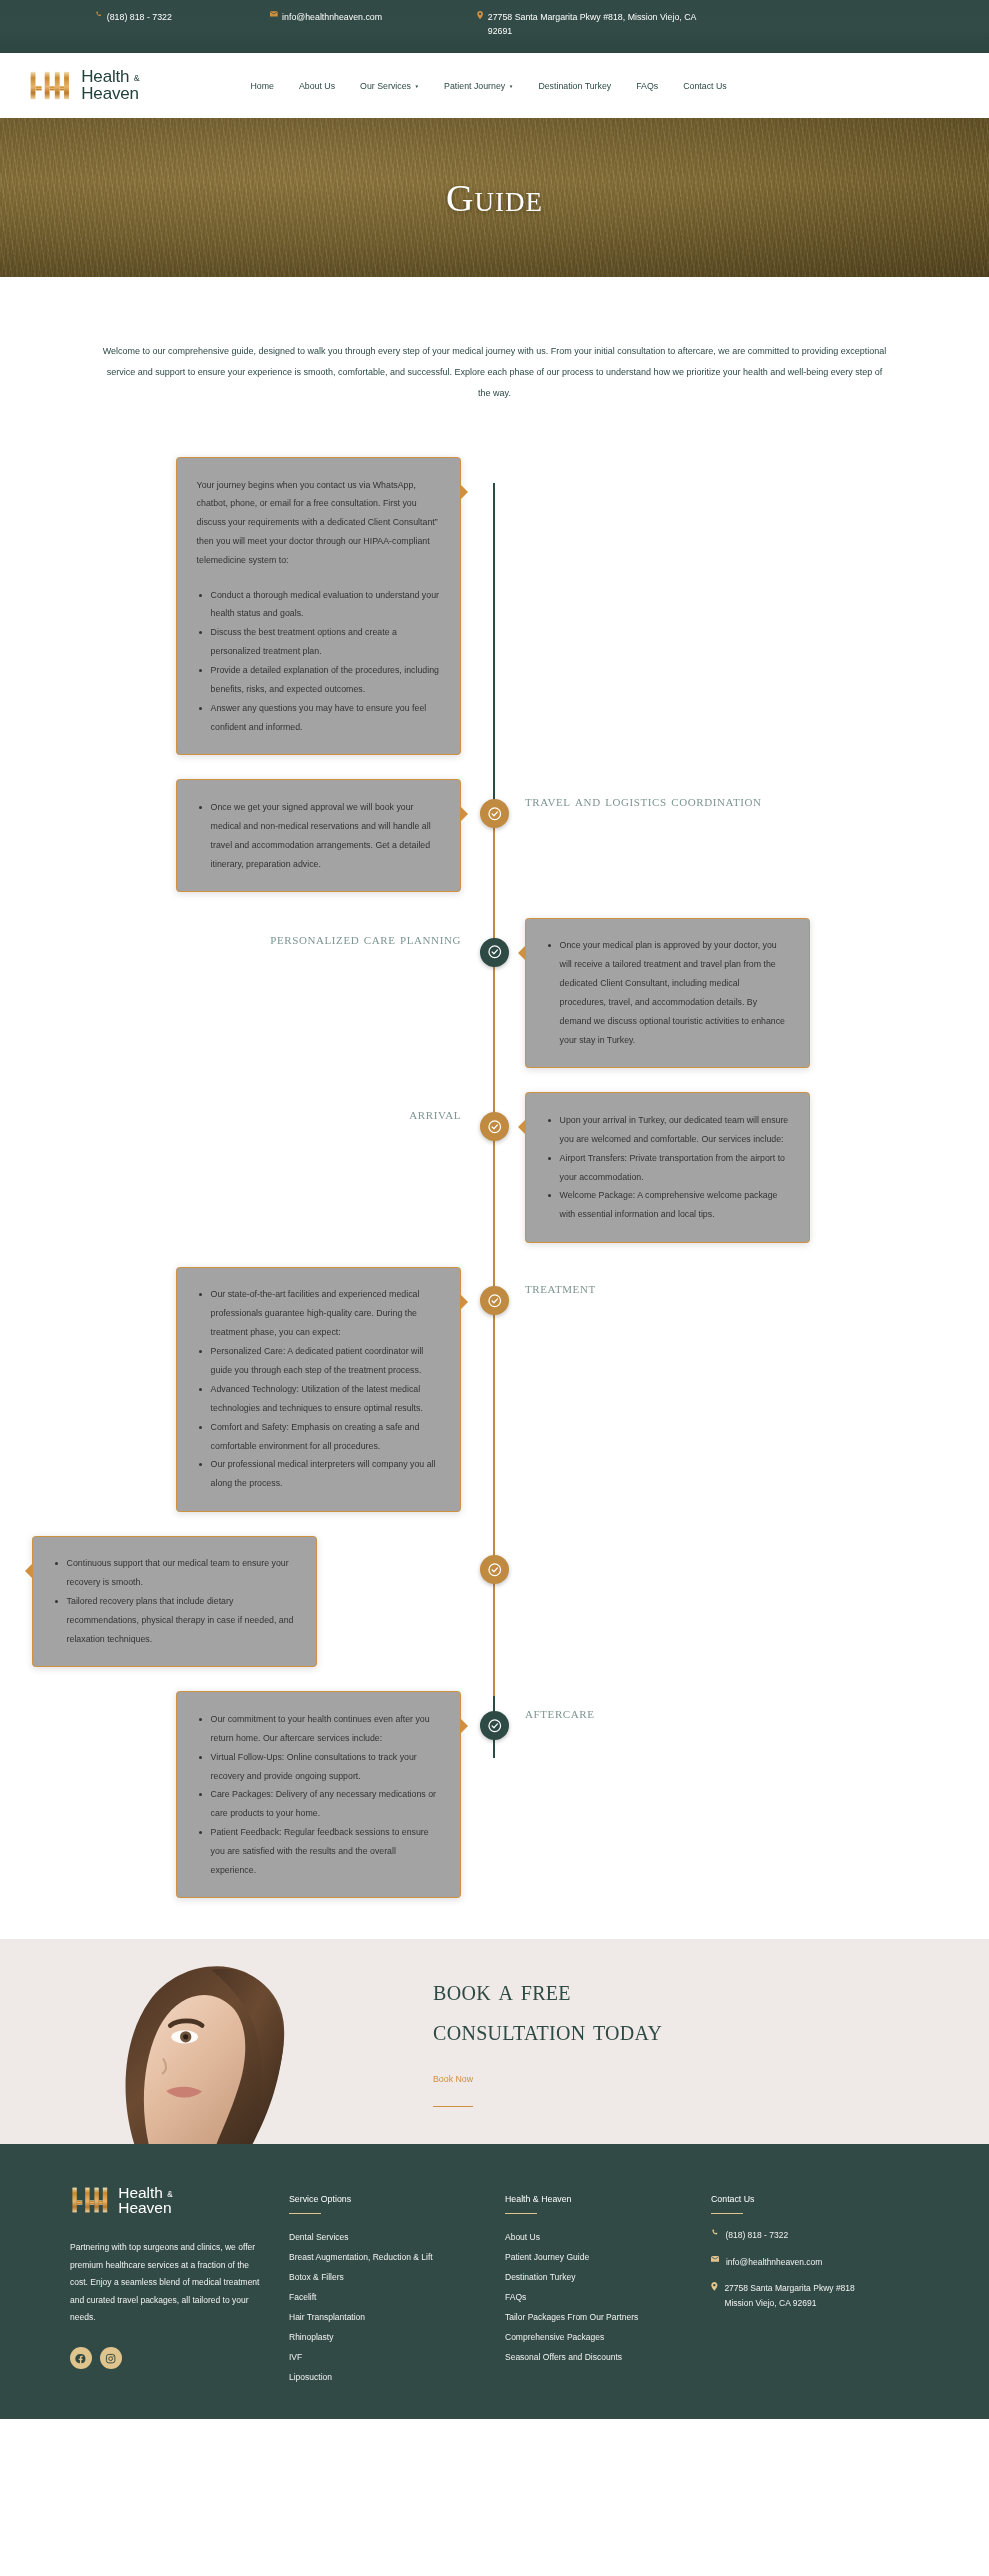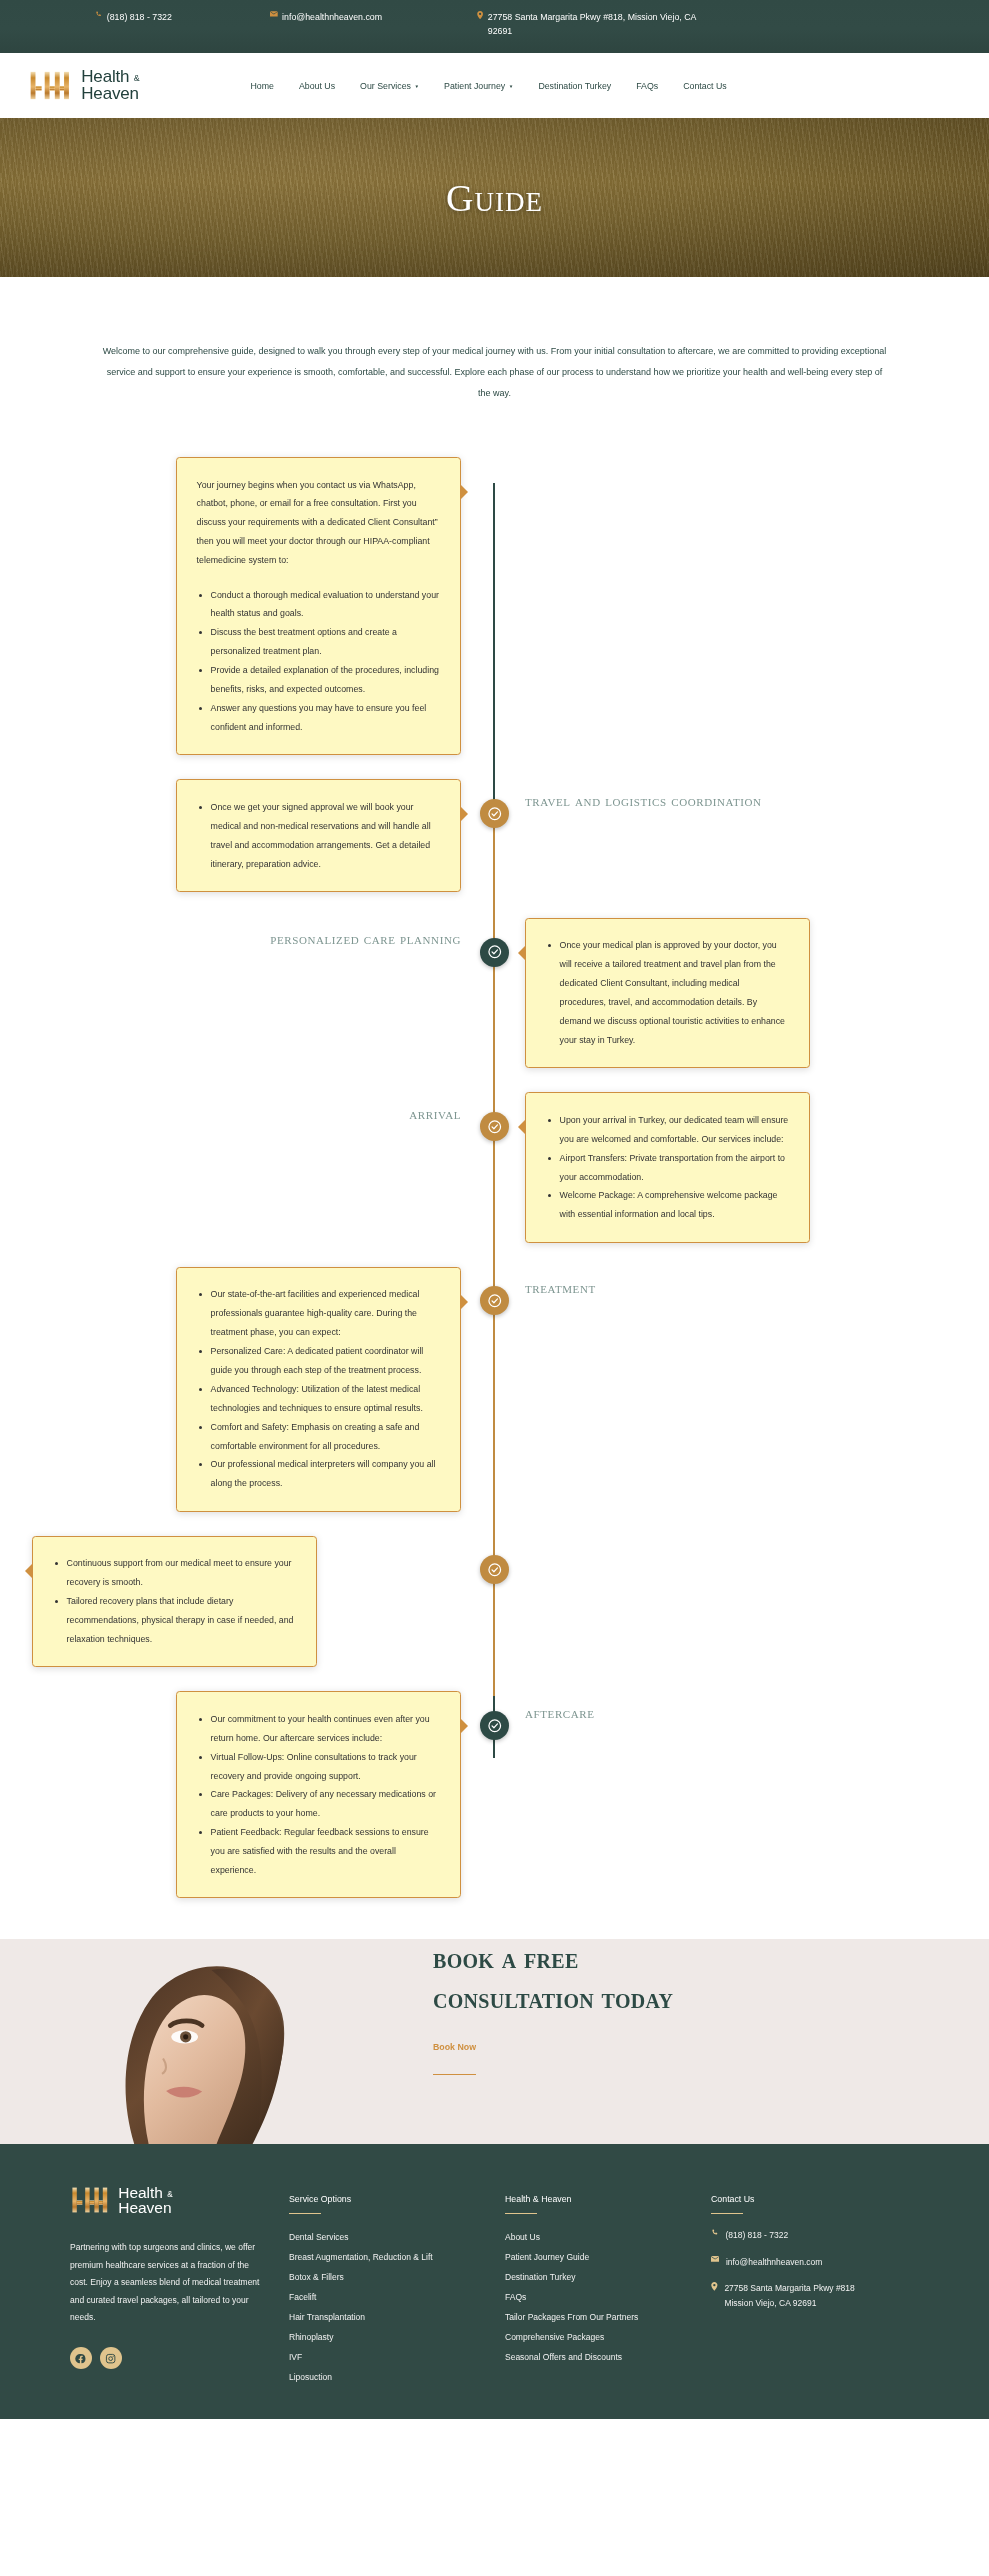--- a/index.html
+++ b/index.html
@@ -128,21 +128,21 @@
     display: flex;
     align-items: flex-start;
     min-height: 10.3px;
   }
   .side-left  { width: 493px; display:flex; justify-content:flex-end; padding-right: 32px; }
   .side-right { width: 496px; display:flex; justify-content:flex-start; padding-left: 32px; }
 
   .card {
     position: relative;
     width: 285px;
-    background: #fef9c3;
+    background: #a3a3a3;
     border: 0.5px solid #cf9040;
     border-radius: 3.6px;
     box-shadow: 0 1.5px 7.2px rgba(0,0,0,.13);
     padding: 17.5px 20.6px 17.5px 19.6px;
   }
   .card p { font-size: 8.8px; line-height: 2.15; color: #333333; }
   .card ul { padding-left: 14px; }
   .card li { font-size: 8.8px; line-height: 2.15; color: #333333; margin-bottom: 0; }
   .card .gap { height: 15.5px; }
 
@@ -191,22 +191,21 @@
   }
   .node svg { width: 15.5px; height: 15.5px; display:block; }
 
   
   .cta {
     height: 205px;
     background: #efe9e7;
     position: relative;
     overflow: hidden;
     display: flex;
-    align-items: flex-start;
-    font-weight: bold;
+    align-items: center;
   }
   .cta-photo {
     position: absolute;
     left: 57px;
     bottom: 0;
     width: 314px;
     height: 205px;
   }
   .cta-inner {
     position: relative;
@@ -473,21 +472,21 @@
             <circle cx="12" cy="12" r="9"></circle>
             <path d="M7.8 12.2l2.9 2.9 5.5-5.9" stroke-linecap="round" stroke-linejoin="round"></path>
           </svg>
         </div>
       </div>
       <div class="row" style="margin-top: 24px;">
         <div class="side-right">
           <div class="card point-left">
             <span class="notch"></span>
             <ul>
-              <li>Continuous support from our medical meet to ensure your recovery is smooth.</li>
+              <li>Continuous support that our medical team to ensure your recovery is smooth.</li>
               <li>Tailored recovery plans that include dietary recommendations, physical therapy in case if needed, and relaxation techniques.</li>
             </ul>
           </div>
         </div>
         <div class="node" style="background: rgb(192, 139, 65); top: 19.6px;">
           <svg viewBox="0 0 24 24" fill="none" stroke="#ffffff" stroke-width="1.9">
             <circle cx="12" cy="12" r="9"></circle>
             <path d="M7.8 12.2l2.9 2.9 5.5-5.9" stroke-linecap="round" stroke-linejoin="round"></path>
           </svg>
         </div>

